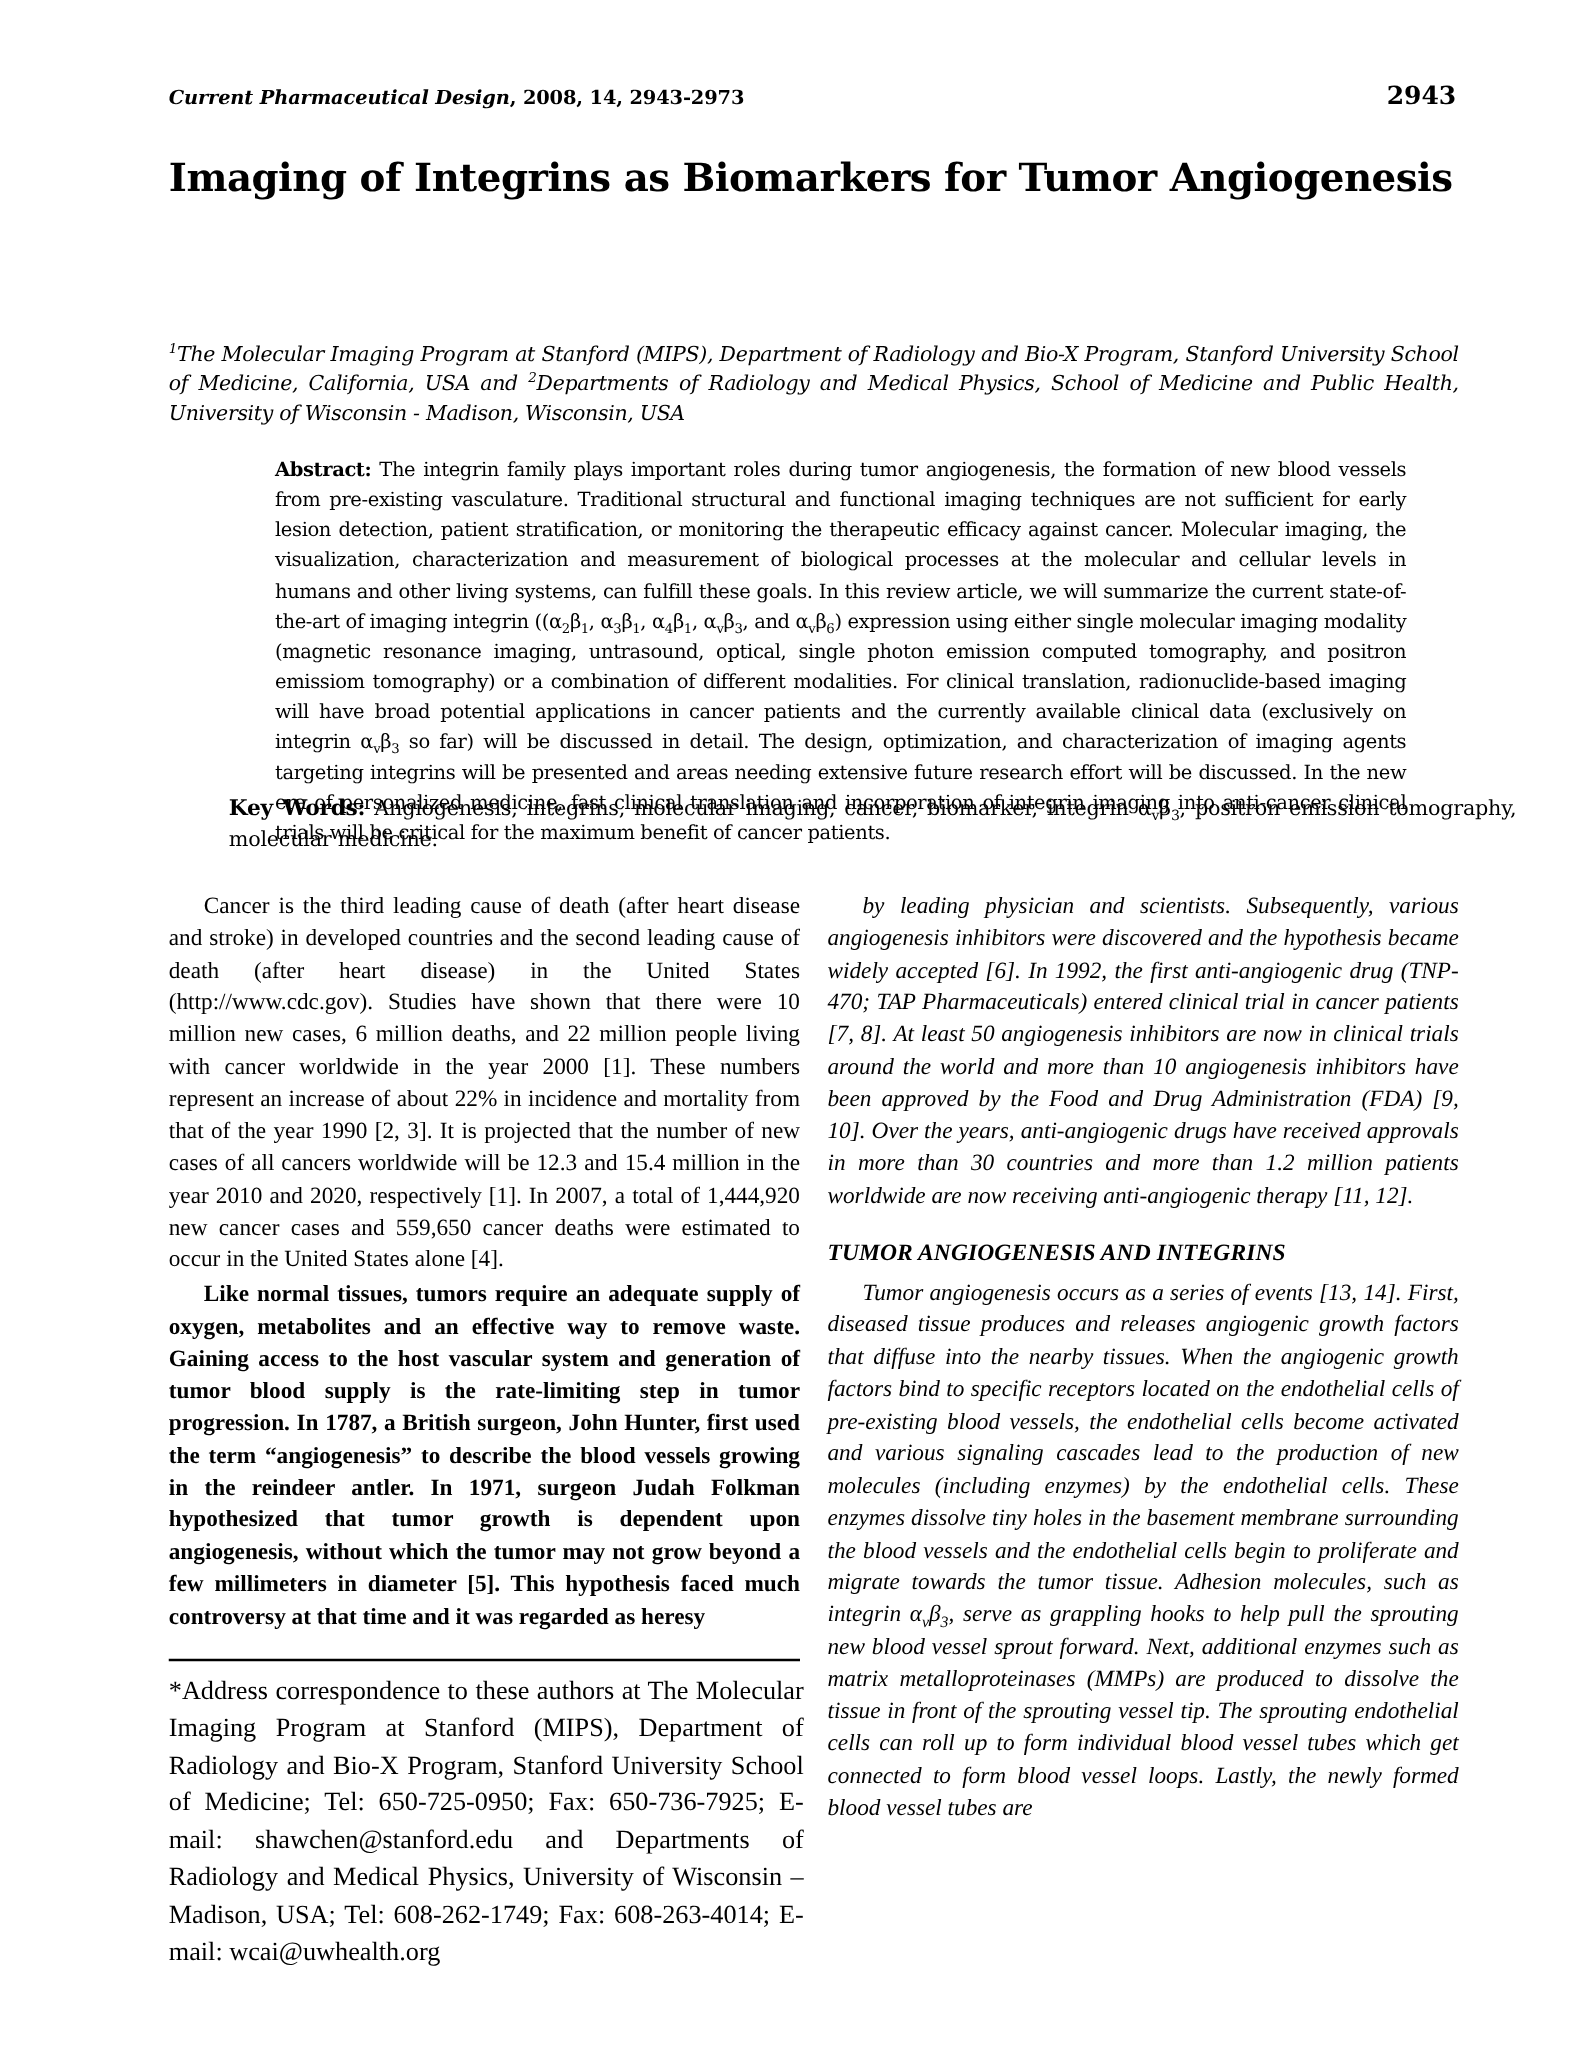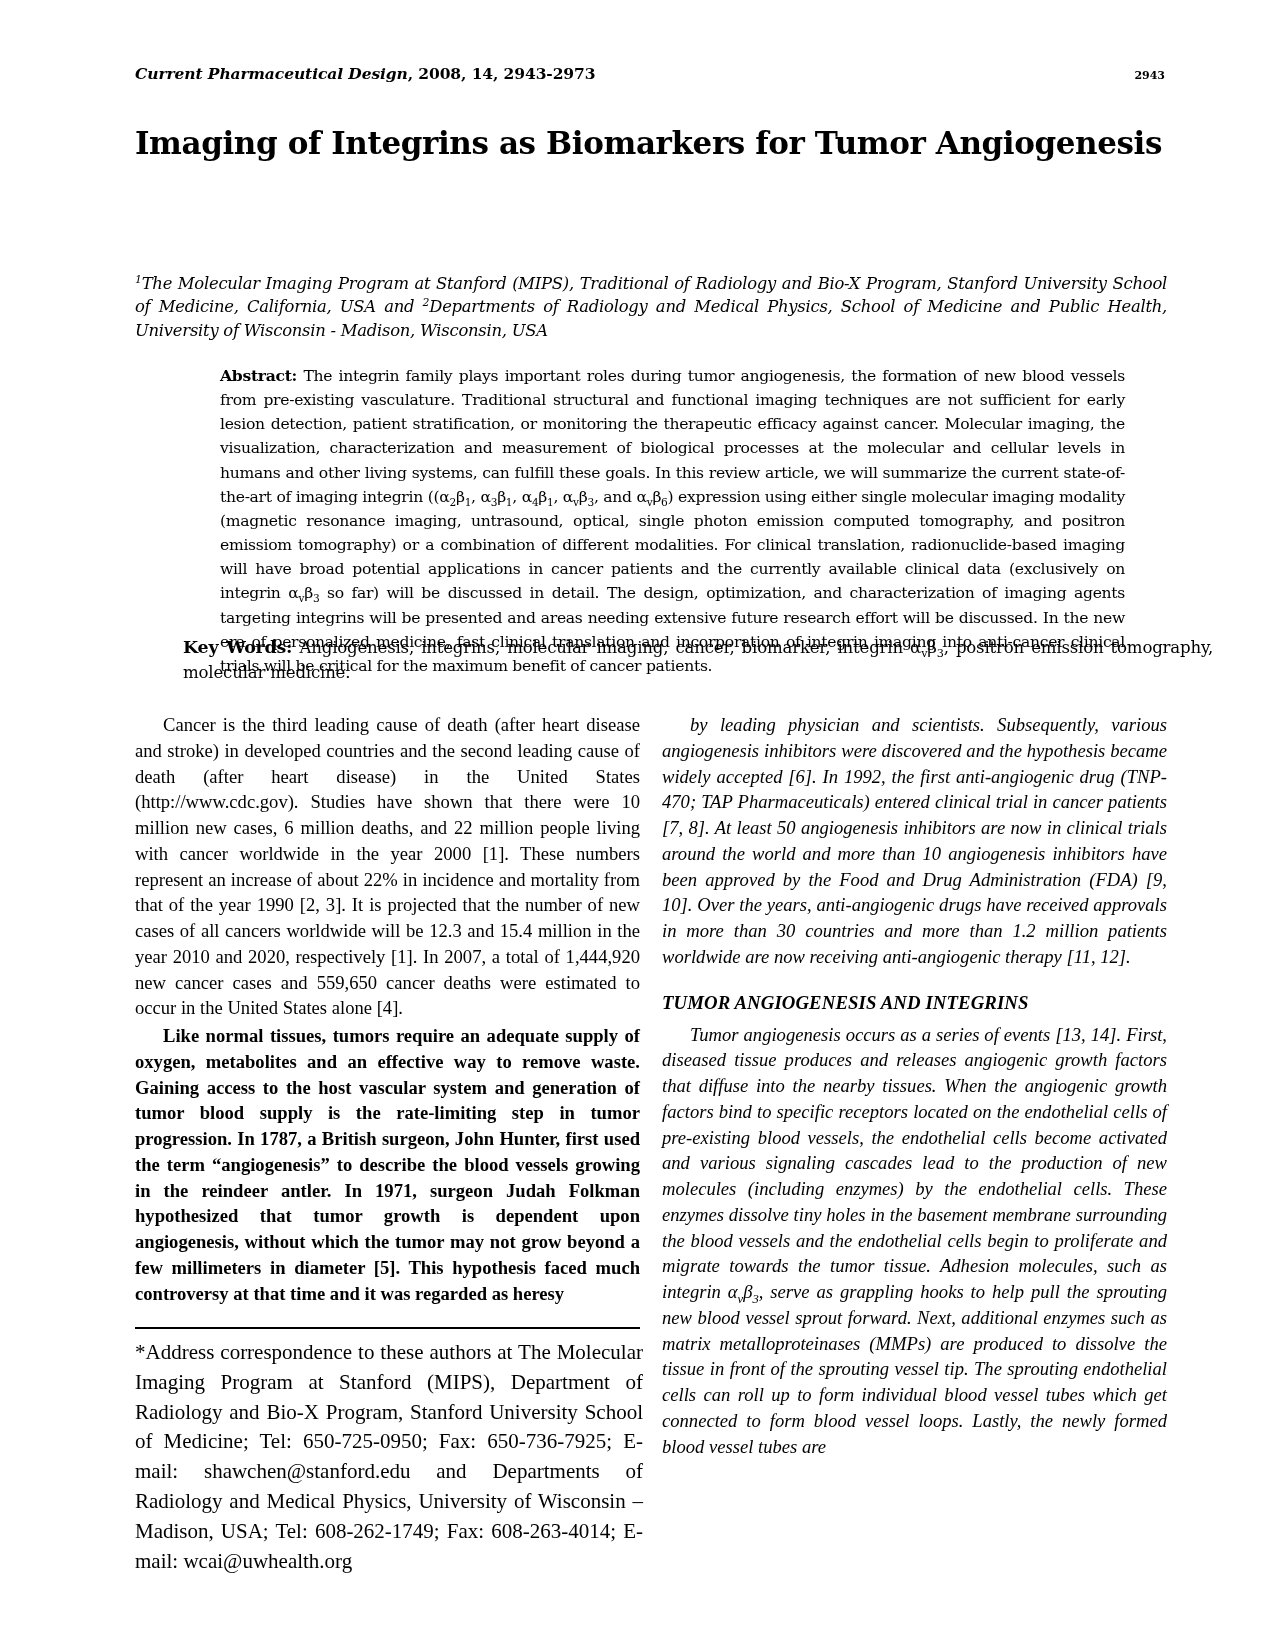--- a/index.html
+++ b/index.html
@@ -39,21 +39,21 @@
     font-size: 15.5px;
     font-weight: bold;
     font-style: italic;
     letter-spacing: -0.1px;
   }
   .runhead-journal .up {
     font-style: normal;
   }
   .runhead-page {
     font-family: "DejaVu Serif", "Liberation Serif", serif;
-    font-size: 11px;
+    font-size: 20px;
     font-weight: bold;
   }
 
   
   .title {
     position: absolute;
     left: 122px;
     top: 104px;
     width: 1030px;
     font-family: "DejaVu Serif", "Liberation Serif", serif;
@@ -221,21 +221,21 @@
 
   <div class="runhead">
     <div class="runhead-journal"><span>Current Pharmaceutical Design</span><span class="up">, 2008, 14, 2943-2973</span></div>
     <div class="runhead-page">2943</div>
   </div>
 
   <h1 class="title">Imaging of Integrins as Biomarkers for Tumor Angiogenesis</h1>
 
 
   <div class="affil">
-    <sup>1</sup><span>The Molecular Imaging Program at Stanford (MIPS), Traditional of Radiology and Bio-X Program, Stanford University School of Medicine, California, USA and </span><sup>2</sup><span>Departments of Radiology and Medical Physics, School of Medicine and Public Health, University of Wisconsin - Madison, Wisconsin, USA</span>
+    <sup>1</sup><span>The Molecular Imaging Program at Stanford (MIPS), Department of Radiology and Bio-X Program, Stanford University School of Medicine, California, USA and </span><sup>2</sup><span>Departments of Radiology and Medical Physics, School of Medicine and Public Health, University of Wisconsin - Madison, Wisconsin, USA</span>
   </div>
 
   <div class="abstract">
     <span class="lead">Abstract:</span><span> The integrin family plays important roles during tumor angiogenesis, the formation of new blood vessels from pre-existing vasculature. Traditional structural and functional imaging techniques are not sufficient for early lesion detection, patient stratification, or monitoring the therapeutic efficacy against cancer. Molecular imaging, the visualization, characterization and measurement of biological processes at the molecular and cellular levels in humans and other living systems, can fulfill these goals. In this review article, we will summarize the current state-of-the-art of imaging integrin (</span><span>(α<sub>2</sub>β<sub>1</sub>, α<sub>3</sub>β<sub>1</sub>, α<sub>4</sub>β<sub>1</sub>, α<sub>v</sub>β<sub>3</sub>, and α<sub>v</sub>β<sub>6</sub></span><span>) expression using either single molecular imaging modality (magnetic resonance imaging, untrasound, optical, single photon emission computed tomography, and positron emissiom tomography) or a combination of different modalities. For clinical translation, radionuclide-based imaging will have broad potential applications in cancer patients and the currently available clinical data (exclusively on integrin </span><span>α<sub>v</sub>β<sub>3</sub></span><span> so far) will be discussed in detail. The design, optimization, and characterization of imaging agents targeting integrins will be presented and areas needing extensive future research effort will be discussed. In the new era of personalized medicine, fast clinical translation and incorporation of integrin imaging into anti-cancer clinical trials will be critical for the maximum benefit of cancer patients.</span>
   </div>
 
   <div class="keywords">
     <span class="lead">Key Words:</span><span> Angiogenesis, integrins, molecular imaging, cancer, biomarker, integrin </span><span>α<sub>v</sub>β<sub>3</sub></span><span>, positron emission tomography, molecular medicine.</span>
   </div>
 

